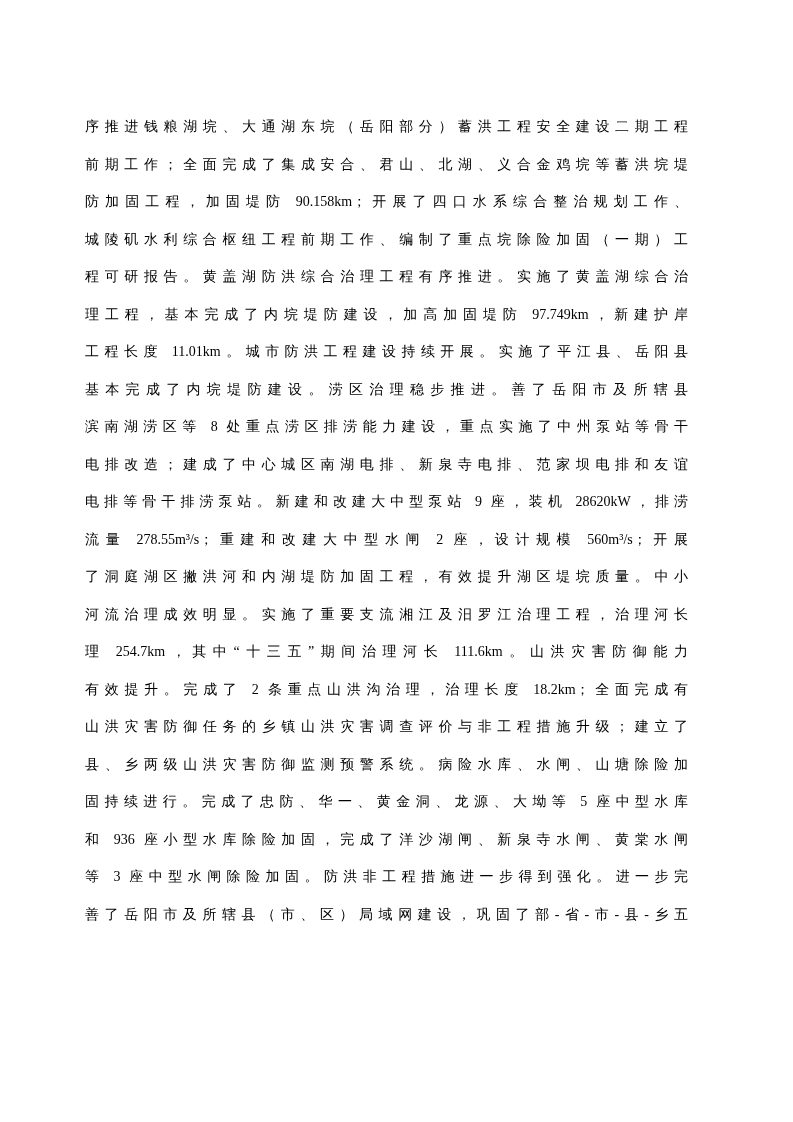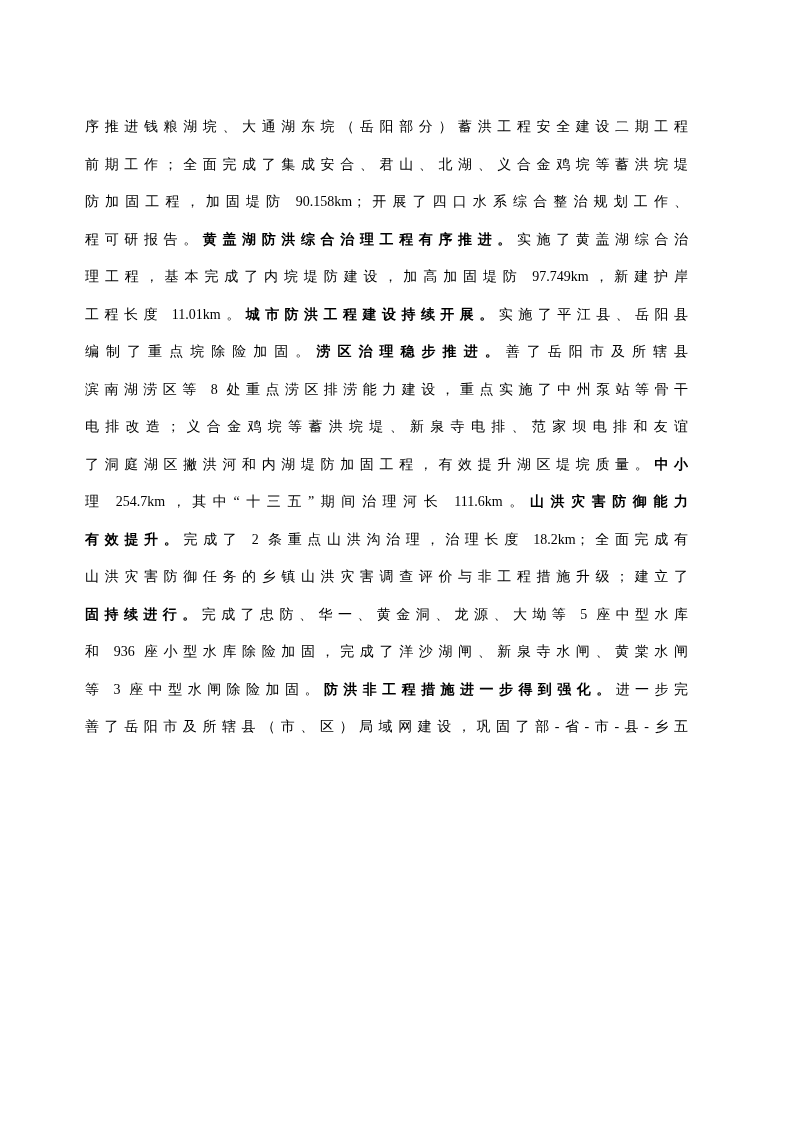--- a/index.html
+++ b/index.html
@@ -30,39 +30,44 @@
     text-align-last: justify;
     text-justify: inter-character;
     overflow: hidden;
     white-space: normal;
     letter-spacing: 0;
   }
   .seg {
     font-weight: 400;
   }
   .seg.bold {
-    font-weight: 700;
+    font-weight: 400;
   }
 </style>
 </head>
 <body>
 
 <div class="page">
   <div class="text-block" id="text-block">
       <div class="line"><span class="seg">序推进钱粮湖垸、大通湖东垸（岳阳部分）蓄洪工程安全建设二期工程</span></div>
       <div class="line"><span class="seg">前期工作；全面完成了集成安合、君山、北湖、义合金鸡垸等蓄洪垸堤</span></div>
       <div class="line"><span class="seg">防加固工程，加固堤防 90.158km；开展了四口水系综合整治规划工作、</span></div>
+      <div class="line"><span class="seg">城陵矶水利综合枢纽工程前期工作、编制了重点垸除险加固（一期）工</span></div>
       <div class="line"><span class="seg">程可研报告。</span><span class="seg bold">黄盖湖防洪综合治理工程有序推进。</span><span class="seg">实施了黄盖湖综合治</span></div>
       <div class="line"><span class="seg">理工程，基本完成了内垸堤防建设，加高加固堤防 97.749km，新建护岸</span></div>
       <div class="line"><span class="seg">工程长度 11.01km。</span><span class="seg bold">城市防洪工程建设持续开展。</span><span class="seg">实施了平江县、岳阳县</span></div>
-      <div class="line"><span class="seg">编制了重点垸除险加固。</span><span class="seg bold">涝区治理稳步推进。</span><span class="seg">善了岳阳市及所辖县</span></div>
+      <div class="line"><span class="seg">基本完成了内垸堤防建设。</span><span class="seg bold">涝区治理稳步推进。</span><span class="seg">善了岳阳市及所辖县</span></div>
       <div class="line"><span class="seg">滨南湖涝区等 8 处重点涝区排涝能力建设，重点实施了中州泵站等骨干</span></div>
-      <div class="line"><span class="seg">电排改造；义合金鸡垸等蓄洪垸堤、新泉寺电排、范家坝电排和友谊</span></div>
+      <div class="line"><span class="seg">电排改造；建成了中心城区南湖电排、新泉寺电排、范家坝电排和友谊</span></div>
+      <div class="line"><span class="seg">电排等骨干排涝泵站。新建和改建大中型泵站 9 座，装机 28620kW，排涝</span></div>
+      <div class="line"><span class="seg">流量 278.55m³/s；重建和改建大中型水闸 2 座，设计规模 560m³/s；开展</span></div>
       <div class="line"><span class="seg">了洞庭湖区撇洪河和内湖堤防加固工程，有效提升湖区堤垸质量。</span><span class="seg bold">中小</span></div>
+      <div class="line"><span class="seg bold">河流治理成效明显。</span><span class="seg">实施了重要支流湘江及汨罗江治理工程，治理河长</span></div>
       <div class="line"><span class="seg">理 254.7km，其中“十三五”期间治理河长 111.6km。</span><span class="seg bold">山洪灾害防御能力</span></div>
       <div class="line"><span class="seg bold">有效提升。</span><span class="seg">完成了 2 条重点山洪沟治理，治理长度 18.2km；全面完成有</span></div>
       <div class="line"><span class="seg">山洪灾害防御任务的乡镇山洪灾害调查评价与非工程措施升级；建立了</span></div>
+      <div class="line"><span class="seg">县、乡两级山洪灾害防御监测预警系统。</span><span class="seg bold">病险水库、水闸、山塘除险加</span></div>
       <div class="line"><span class="seg bold">固持续进行。</span><span class="seg">完成了忠防、华一、黄金洞、龙源、大坳等 5 座中型水库</span></div>
       <div class="line"><span class="seg">和 936 座小型水库除险加固，完成了洋沙湖闸、新泉寺水闸、黄棠水闸</span></div>
       <div class="line"><span class="seg">等 3 座中型水闸除险加固。</span><span class="seg bold">防洪非工程措施进一步得到强化。</span><span class="seg">进一步完</span></div>
       <div class="line"><span class="seg">善了岳阳市及所辖县（市、区）局域网建设，巩固了部-省-市-县-乡五</span></div>
     </div>
 </div>
 
 </body></html>

